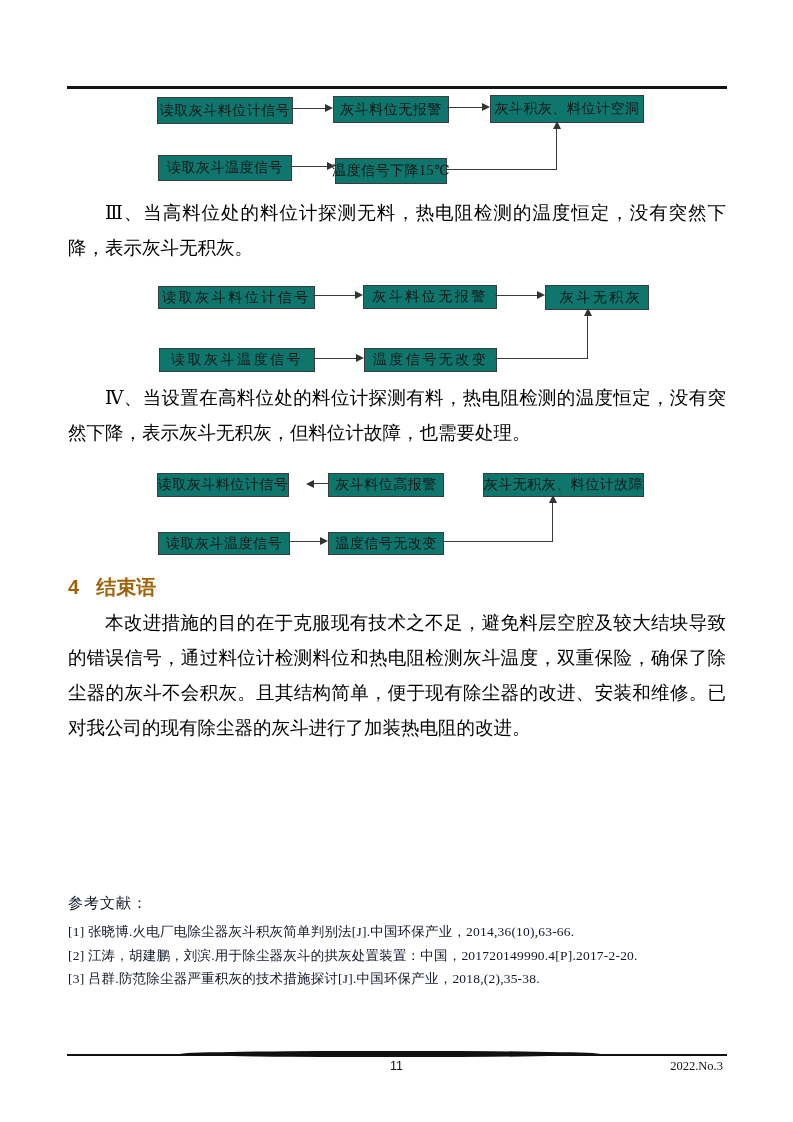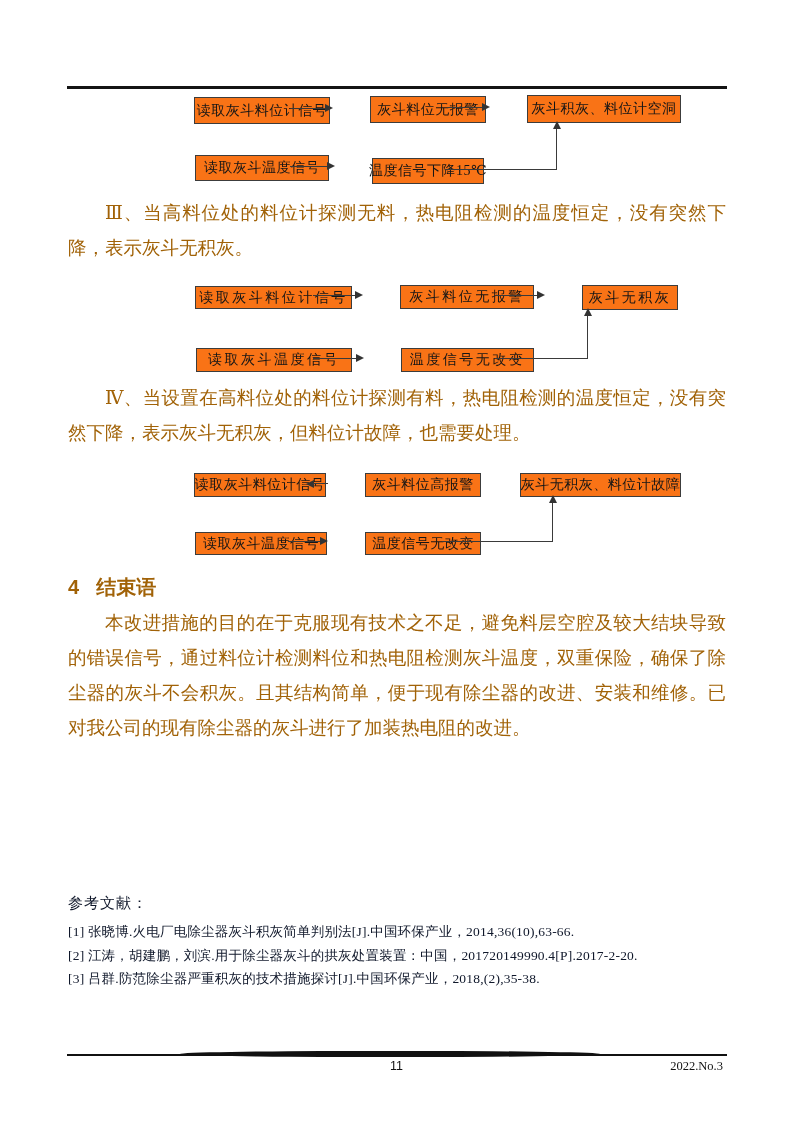--- a/index.html
+++ b/index.html
@@ -9,34 +9,34 @@
     margin:0 auto;overflow:hidden;
   }
   
   .journal-title{
     position:absolute;left:0;top:44px;width:100%;text-align:center;
     font-size:27px;font-weight:bold;font-style:italic;letter-spacing:5px;color:#111;
   }
   .header-rule{position:absolute;left:67px;top:86px;width:660px;height:3px;background:#141414;}
   
   .fbox{
-    position:absolute;border:1px solid #3c3c3c;background:#f97316;
+    position:absolute;border:1px solid #3c3c3c;background:#0f766e;
     display:flex;align-items:center;justify-content:center;
-    font-size:14px;line-height:1;letter-spacing:.5px;color:#161616;white-space:nowrap;margin-left:37px;
+    font-size:14px;line-height:1;letter-spacing:.5px;color:#161616;white-space:nowrap;
   }
   .sp2{letter-spacing:2.5px;}
   .hline{position:absolute;height:1px;background:#3a3a3a;}
   .vline{position:absolute;width:1px;background:#3a3a3a;}
   .arr-r{position:absolute;width:0;height:0;border-top:4px solid transparent;border-bottom:4px solid transparent;border-left:8px solid #333;}
   .arr-l{position:absolute;width:0;height:0;border-top:4px solid transparent;border-bottom:4px solid transparent;border-right:8px solid #333;}
   .arr-u{position:absolute;width:0;height:0;border-left:4px solid transparent;border-right:4px solid transparent;border-bottom:8px solid #333;}
   
   .para{
     position:absolute;left:68px;width:658px;font-size:18.5px;line-height:35px;
-    text-align:justify;text-indent:2em;color:#a16207;
+    text-align:justify;text-indent:2em;color:#000000;
   }
   .section-heading{
     position:absolute;left:68px;top:574px;font-size:20px;font-weight:bold;color:#a16207;
     font-family:"Liberation Sans","DejaVu Sans",sans-serif;
   }
   .section-heading .h-title{margin-left:17px;}
   
   .refs{position:absolute;left:68px;top:894px;width:660px;color:#0f172a;}
   .refs-label{font-size:15px;letter-spacing:1px;margin-bottom:7px;}
   .ref-item{font-size:13.5px;line-height:23.5px;letter-spacing:.2px;white-space:nowrap;}
@@ -68,21 +68,21 @@
     <div class="hline" style="left:445px;top:169px;width:112px;"></div>
     <div class="vline" style="left:556px;top:128px;height:42px;"></div>
     <div class="arr-u" style="left:553px;top:121px;"></div>
   </div>
 
   <div class="para" style="top:196px;">Ⅲ、当高料位处的料位计探测无料，热电阻检测的温度恒定，没有突然下降，表示灰斗无积灰。</div>
 
   <div>
     <div class="fbox sp2" style="left:158px;top:286px;width:155px;height:21px;">读取灰斗料位计信号</div>
     <div class="fbox sp2" style="left:363px;top:285px;width:132px;height:22px;">灰斗料位无报警</div>
-    <div class="fbox sp2" style="left:545px;top:285px;width:94px;height:23px;">灰斗无积灰</div>
+    <div class="fbox sp2" style="left:545px;top:285px;width:94px;height:23px;padding-left:8px;">灰斗无积灰</div>
     <div class="fbox sp2" style="left:159px;top:348px;width:154px;height:22px;">读取灰斗温度信号</div>
     <div class="fbox sp2" style="left:364px;top:348px;width:131px;height:22px;">温度信号无改变</div>
     <div class="hline" style="left:313px;top:295px;width:42px;"></div>
     <div class="arr-r" style="left:355px;top:291px;"></div>
     <div class="hline" style="left:495px;top:295px;width:42px;"></div>
     <div class="arr-r" style="left:537px;top:291px;"></div>
     <div class="hline" style="left:313px;top:358px;width:43px;"></div>
     <div class="arr-r" style="left:356px;top:354px;"></div>
     <div class="hline" style="left:495px;top:358px;width:93px;"></div>
     <div class="vline" style="left:587px;top:315px;height:44px;"></div>

